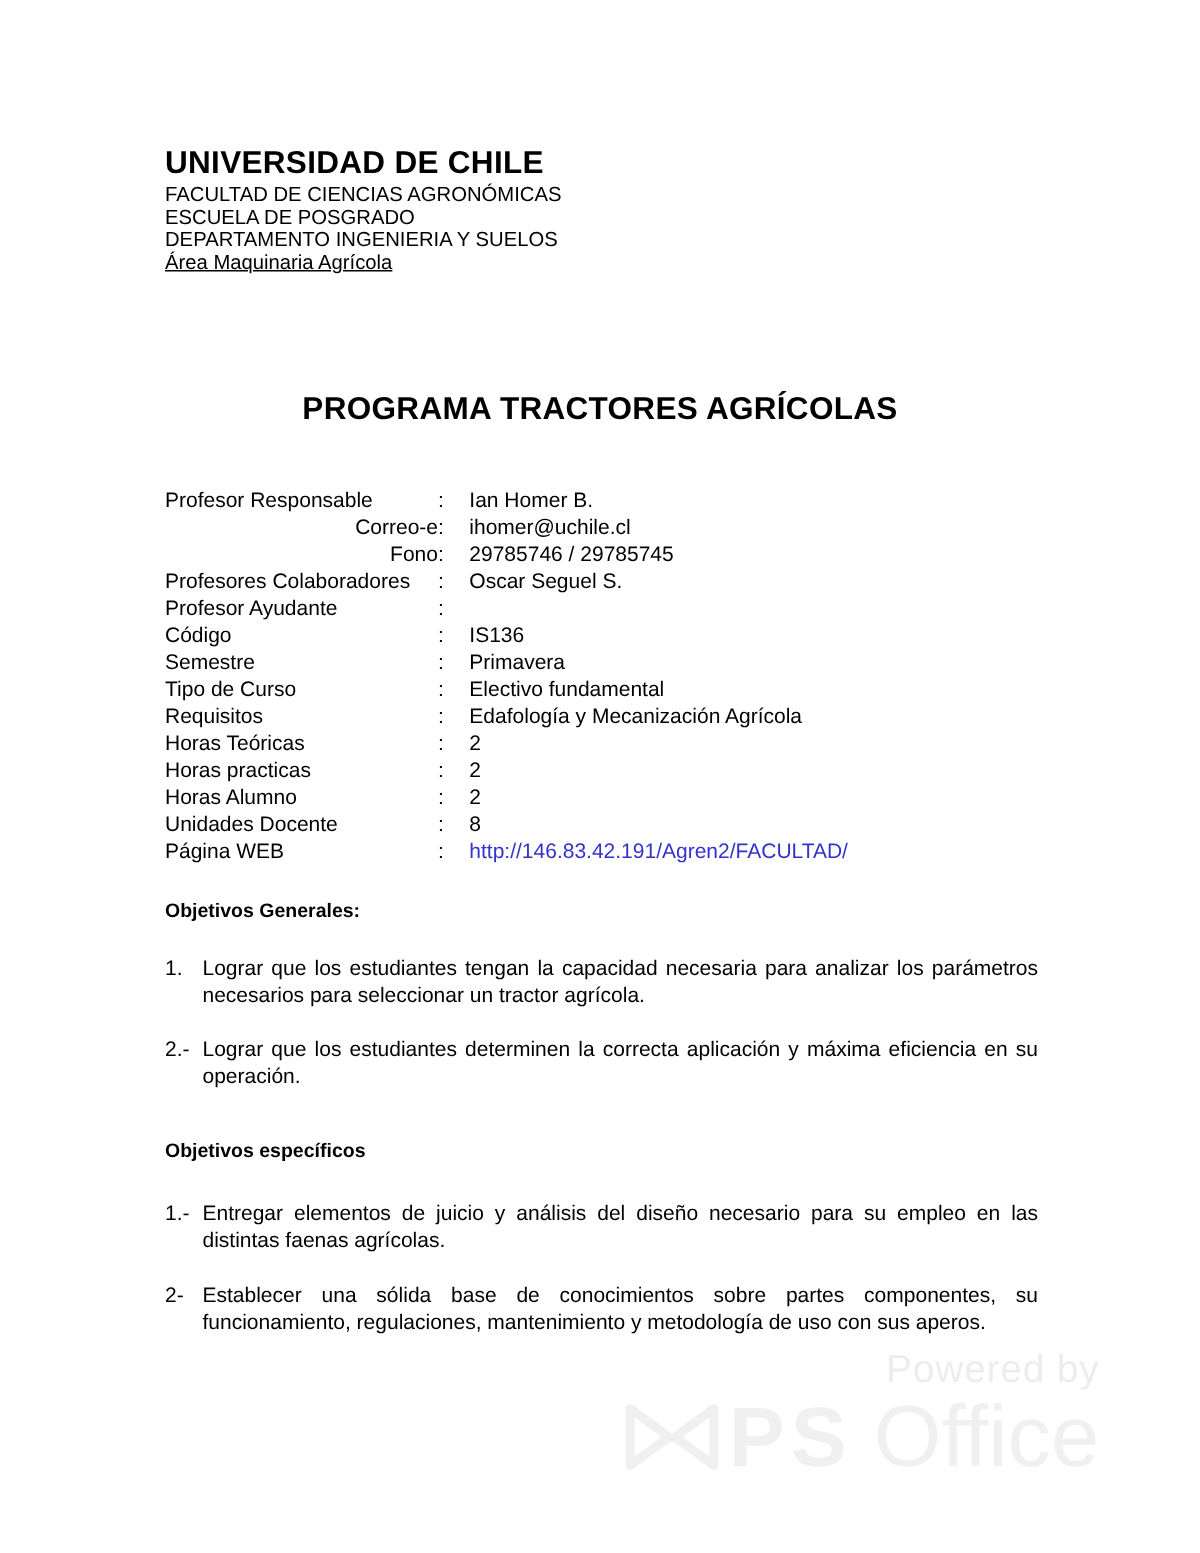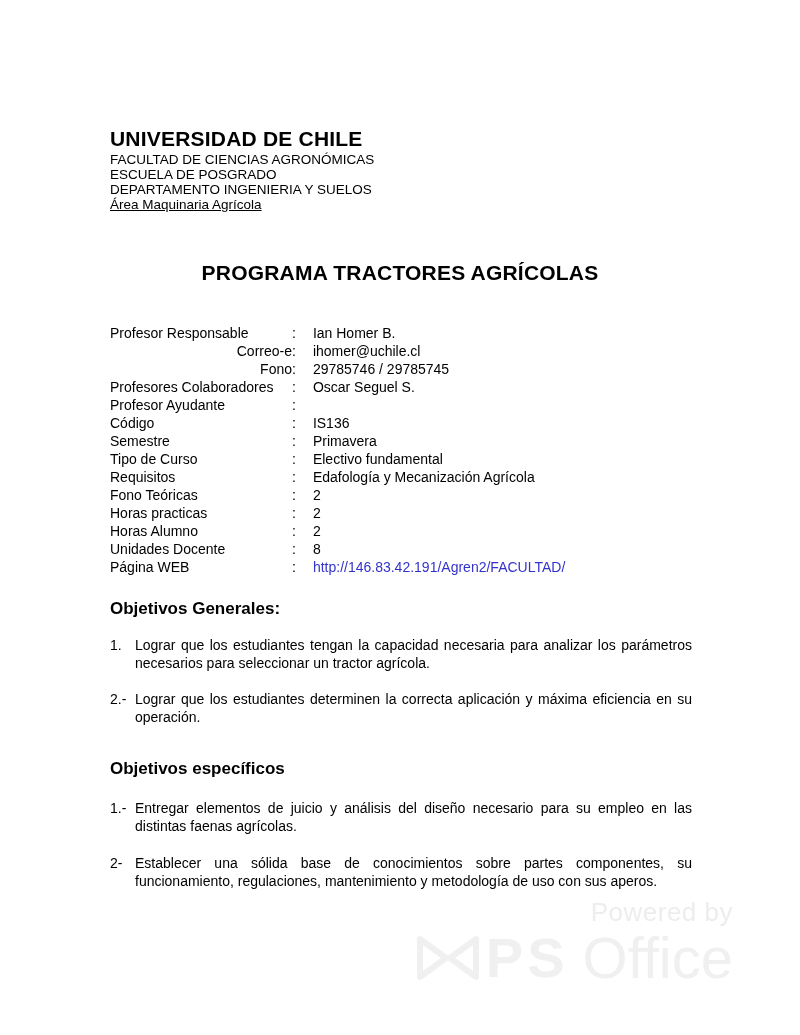--- a/index.html
+++ b/index.html
@@ -7,42 +7,42 @@
     width:800px; height:1035px;
     background:#ffffff;
     font-family:"Liberation Sans","DejaVu Sans",sans-serif;
     color:#000000;
     position:relative;
     overflow:hidden;
   }
   .abs { position:absolute; }
 
   
-  #letterhead { left:110px; top:126px; }
+  #letterhead { left:110px; top:96px; }
   #university { font-size:21px; font-weight:bold; line-height:26px; letter-spacing:0.2px; }
   .head-line { font-size:13.5px; line-height:15px; }
   #area-line { text-decoration:underline; }
 
   
   #doc-title {
     left:0; top:261px; width:800px;
     text-align:center; font-size:21px; font-weight:bold; letter-spacing:0.2px;
   }
 
   
   #course-info { left:110px; top:324px; font-size:14px; }
   .info-row { display:flex; line-height:18px; height:18px; white-space:nowrap; }
   .info-label { width:182px; flex:none; }
   .info-label.center { text-align:right; padding-left:20px; box-sizing:border-box; }
   .info-colon { flex:none; }
   .info-value { margin-left:17px; }
   a.web-link { color:#3333cc; text-decoration:none; cursor:pointer; }
 
   
-  .section-heading { left:110px; font-size:17px; font-weight:bold; }
+  .section-heading { left:110px; font-size:13px; font-weight:bold; }
   #heading-generales { top:599px; }
   #heading-especificos { top:759px; }
 
   .list-item { left:110px; width:582px; display:flex; font-size:14px; line-height:18px; }
   .item-num { flex:none; width:25px; }
   .item-text { flex:1; text-align:justify; }
   #gen-item-1 { top:636px; }
   #gen-item-2 { top:690px; }
   #esp-item-1 { top:799px; }
   #esp-item-2 { top:854px; }
@@ -114,21 +114,21 @@
     <span class="info-label">Tipo de Curso</span>
       <span class="info-colon">:</span>
       <span class="info-value">Electivo fundamental</span>
   </div>
   <div class="info-row">
     <span class="info-label">Requisitos</span>
       <span class="info-colon">:</span>
       <span class="info-value">Edafología y Mecanización Agrícola</span>
   </div>
   <div class="info-row">
-    <span class="info-label">Fono Teóricas</span>
+    <span class="info-label">Horas Teóricas</span>
       <span class="info-colon">:</span>
       <span class="info-value">2</span>
   </div>
   <div class="info-row">
     <span class="info-label">Horas practicas</span>
       <span class="info-colon">:</span>
       <span class="info-value">2</span>
   </div>
   <div class="info-row">
     <span class="info-label">Horas Alumno</span>

